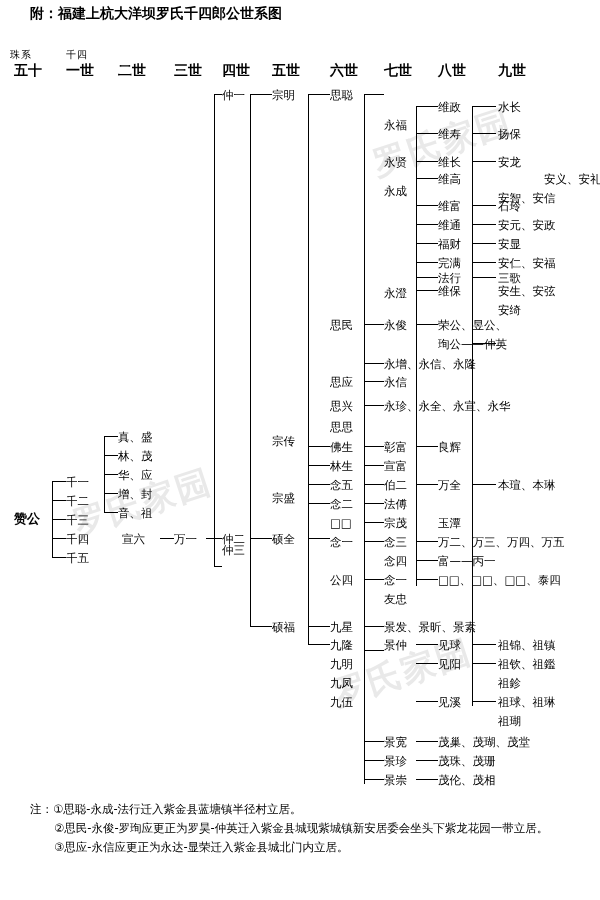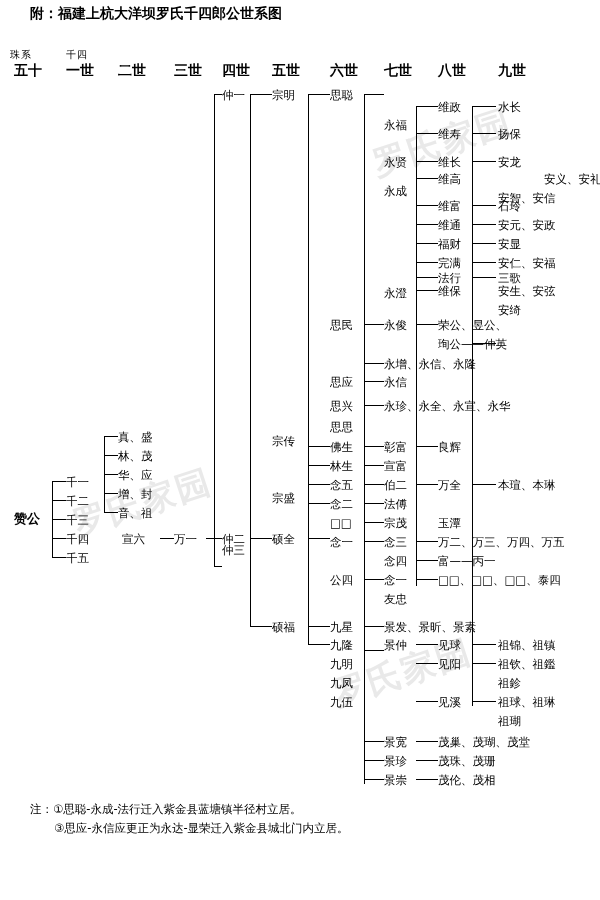--- a/index.html
+++ b/index.html
@@ -249,15 +249,16 @@
       <div class="node" style="left: 498px; top: 478px;">本瑄、本琳</div>
       <div class="node" style="left: 498px; top: 638px;">祖锦、祖镇</div>
       <div class="node" style="left: 498px; top: 657px;">祖钦、祖鑑</div>
       <div class="node" style="left: 498px; top: 676px;">祖鉁</div>
       <div class="node" style="left: 498px; top: 695px;">祖球、祖琳</div>
       <div class="node" style="left: 498px; top: 714px; text-align: right;">祖瑚</div>
     </div>
 
   <div class="notes">
     <p>注：①思聪-永成-法行迁入紫金县蓝塘镇半径村立居。</p>
+    <p class="i">②思民-永俊-罗珣应更正为罗昊-仲英迁入紫金县城现紫城镇新安居委会坐头下紫龙花园一带立居。</p>
     <p class="i">③思应-永信应更正为永达-显荣迁入紫金县城北门内立居。</p>
   </div>
 </div>
 
 </body></html>

